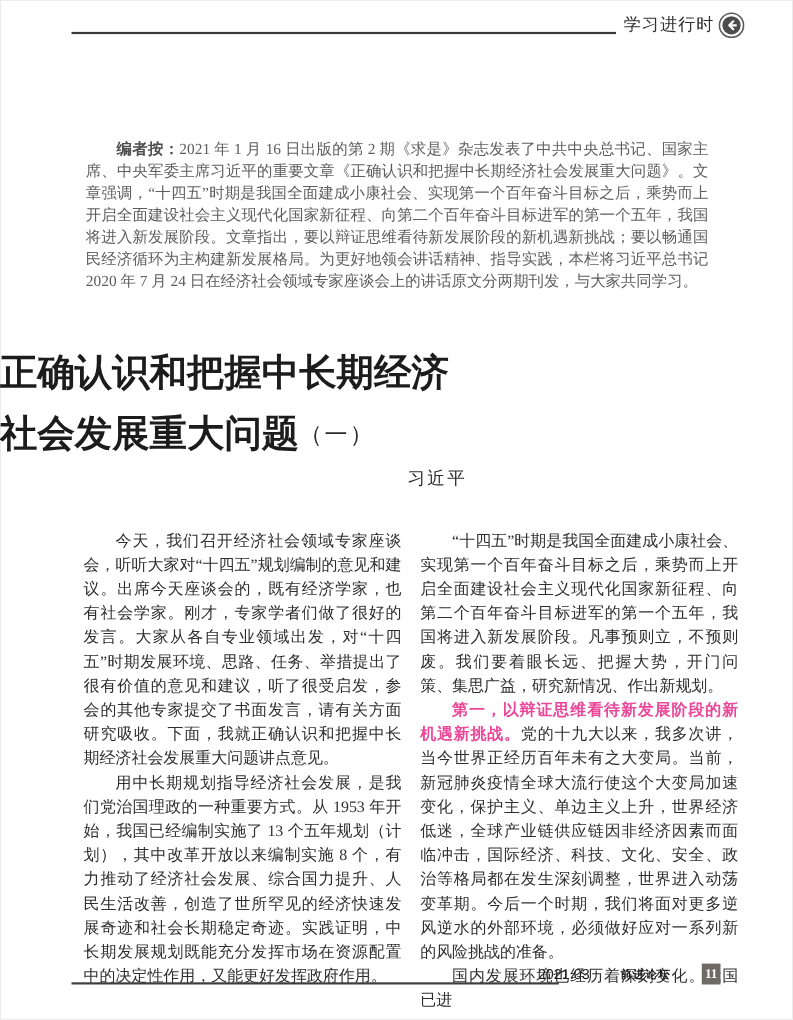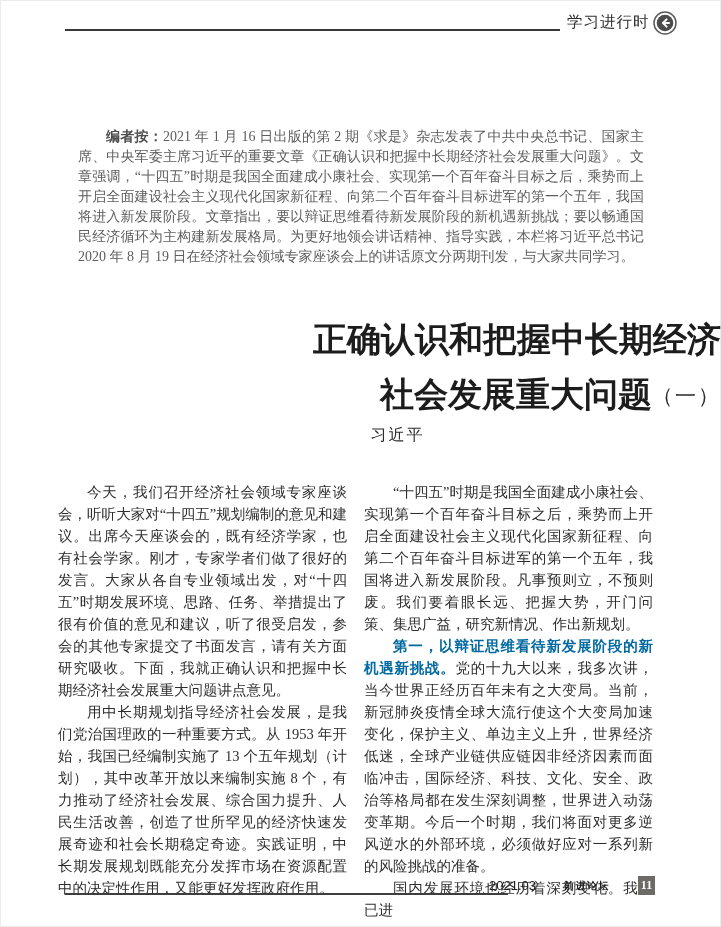--- a/index.html
+++ b/index.html
@@ -37,52 +37,52 @@
   .editor-note {
     position: absolute; left: 78px; top: 127px; width: 566px;
     font-size: 14px; line-height: 20px; color: #5d5d5d;
     text-align: justify; text-indent: 2em;
   }
   .editor-note .lead { font-weight: bold; color: #4e4e4e; margin-top: 28px; }
 
   
   .title-block {
     position: absolute; left: 0; top: 312px; width: 721px;
-    text-align: right;
+    text-align: left;
     font-family: Liberation Serif, serif;
   }
   .title-line {
     font-size: 34px; font-weight: 700; color: #1c1c1c;
     line-height: 55px; letter-spacing: 0px; white-space: nowrap;
   }
   .title-part {
     font-size: 21px; font-weight: 400; color: #2a2a2a;
     letter-spacing: 2px; vertical-align: 3px;
   }
   .author {
     position: absolute; left: 0; top: 425px; width: 721px;
     text-align: center;
     font-family: "Liberation Sans", "DejaVu Sans", sans-serif;
     font-size: 16px; color: #2b2b2b; letter-spacing: 2px; margin-left: 37px;
   }
 
   
   .columns {
-    position: absolute; left: 58px; top: 481px; width: 595px;
+    position: absolute; left: 76px; top: 481px; width: 595px;
     display: flex; gap: 17px;
   }
   .col { flex: 1; min-width: 0; }
   .col p {
     margin: 0; text-indent: 2em;
     font-size: 14.5px; line-height: 22px; color: #2e2e2e;
     text-align: justify;
   }
   .col p .bold-lead {
     font-family: "Liberation Sans", "DejaVu Sans", sans-serif;
-    font-weight: 700; color: #0369a1;
+    font-weight: 700; color: #ec4899;
   }
 
   
   .footer-rule {
     position: absolute; left: 65px; top: 893px;
     width: 443px; height: 2px; background: #3e3e3e;
   }
   .footer-meta {
     position: absolute; right: 66px; top: 876px;
     display: flex; align-items: center; gap: 28px;
@@ -114,21 +114,21 @@
   <div class="header-icon">
     <svg width="24" height="24" viewBox="0 0 24 24">
       <circle cx="12" cy="12" r="11" fill="none" stroke="#5a5a5a" stroke-width="1.5"></circle>
       <circle cx="12" cy="12" r="8.3" fill="#4c4c4c"></circle>
       <path d="M13.6 8.4 L10 12 L13.6 15.6" stroke="#ffffff" stroke-width="2" fill="none" stroke-linecap="round" stroke-linejoin="round"></path>
       <line x1="10.3" y1="12" x2="16" y2="12" stroke="#ffffff" stroke-width="2" stroke-linecap="round"></line>
     </svg>
   </div>
 
   <div class="editor-note">
-    <span class="lead">编者按：</span><span>2021 年 1 月 16 日出版的第 2 期《求是》杂志发表了中共中央总书记、国家主席、中央军委主席习近平的重要文章《正确认识和把握中长期经济社会发展重大问题》。文章强调，“十四五”时期是我国全面建成小康社会、实现第一个百年奋斗目标之后，乘势而上开启全面建设社会主义现代化国家新征程、向第二个百年奋斗目标进军的第一个五年，我国将进入新发展阶段。文章指出，要以辩证思维看待新发展阶段的新机遇新挑战；要以畅通国民经济循环为主构建新发展格局。为更好地领会讲话精神、指导实践，本栏将习近平总书记 2020 年 8 月 19 日在经济社会领域专家座谈会上的讲话原文分两期刊发，与大家共同学习。</span>
+    <span class="lead">编者按：</span><span>2021 年 1 月 16 日出版的第 2 期《求是》杂志发表了中共中央总书记、国家主席、中央军委主席习近平的重要文章《正确认识和把握中长期经济社会发展重大问题》。文章强调，“十四五”时期是我国全面建成小康社会、实现第一个百年奋斗目标之后，乘势而上开启全面建设社会主义现代化国家新征程、向第二个百年奋斗目标进军的第一个五年，我国将进入新发展阶段。文章指出，要以辩证思维看待新发展阶段的新机遇新挑战；要以畅通国民经济循环为主构建新发展格局。为更好地领会讲话精神、指导实践，本栏将习近平总书记 2020 年 7 月 24 日在经济社会领域专家座谈会上的讲话原文分两期刊发，与大家共同学习。</span>
   </div>
 
   <div class="title-block">
     <div class="title-line">正确认识和把握中长期经济</div>
     <div class="title-line"><span>社会发展重大问题</span><span class="title-part">（一）</span></div>
   </div>
   <div class="author">习近平</div>
 
   <div class="columns">
     <div class="col">

